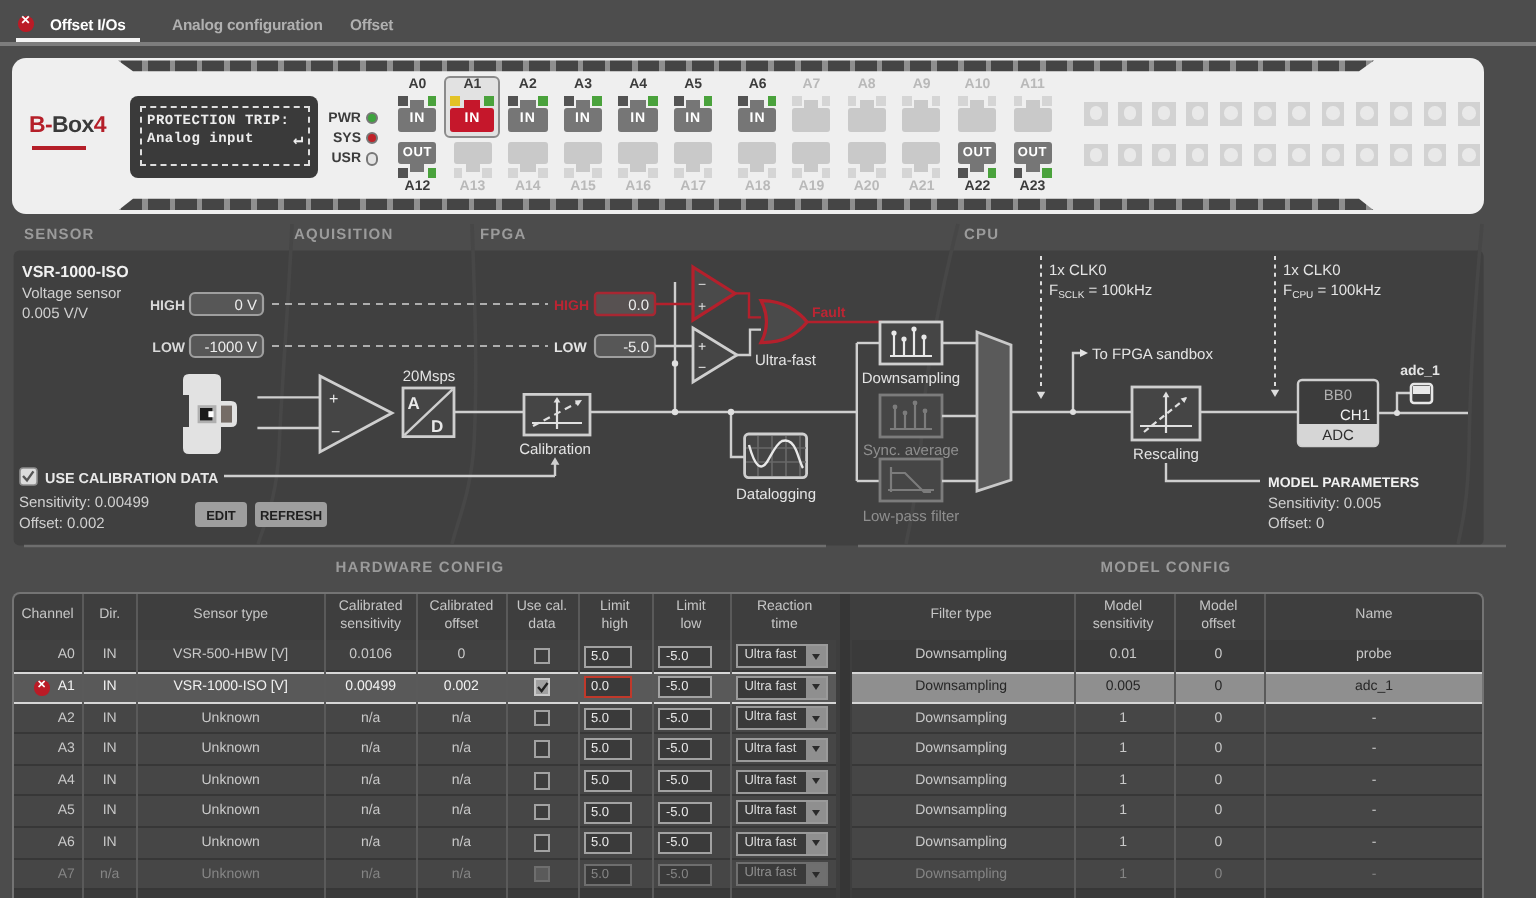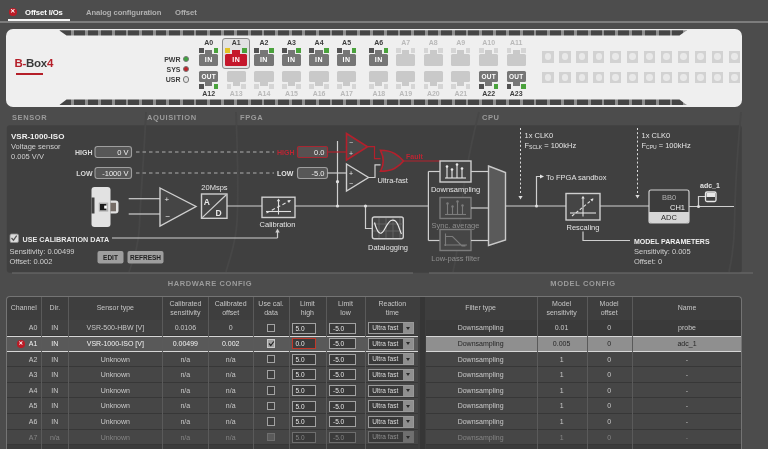--- a/index.html
+++ b/index.html
@@ -14,20 +14,26 @@
 <div class="abs" style="left:9px;top:8.2px;width:7.6px;height:7.6px;border-radius:50%;background:#bb1b26;color:#fff;font-size:6px;font-weight:bold;text-align:center;line-height:7.4px">✕</div>
 <div class="abs" style="left:25px;top:8px;font-size:7.7px;font-weight:bold;color:#fff;letter-spacing:-0.1px">Offset I/Os</div>
 <div class="abs" style="left:86px;top:8px;font-size:7.7px;font-weight:bold;color:#b0b0b0;letter-spacing:-0.1px">Analog configuration</div>
 <div class="abs" style="left:175px;top:8px;font-size:7.7px;font-weight:bold;color:#b0b0b0;letter-spacing:-0.1px">Offset</div>
 
 <div class="abs" style="left:6px;top:28.5px;width:735.5px;height:78.5px;background:#efefef;border-radius:7px;overflow:hidden">
 <div class="abs" style="left:0;top:1.8px;width:735px;height:5.3px;background:repeating-linear-gradient(90deg,#454545 0px,#454545 10.8px,#8f8f8f 10.8px,#8f8f8f 13.6px);clip-path:polygon(53px 0%,681px 0%,673.5px 100%,60.5px 100%)"></div>
 <div class="abs" style="left:0;top:70.9px;width:735px;height:5.8px;background:repeating-linear-gradient(90deg,#454545 0px,#454545 10.8px,#8f8f8f 10.8px,#8f8f8f 13.6px);clip-path:polygon(60.5px 0%,673.5px 0%,681px 100%,53px 100%)"></div>
 <div class="abs" style="left:8.5px;top:28.8px;font-size:11.5px;font-weight:bold;letter-spacing:-0.3px"><span style="color:#b51f29">B-</span><span style="color:#3a3a3a">Box</span><span style="color:#b51f29">4</span></div>
 <div class="abs" style="left:10px;top:44px;width:26.5px;height:2.2px;background:#b51f29"></div>
+<div class="abs" style="left:59px;top:19px;width:94px;height:41px;background:#3a3a3a;border-radius:4px">
+<div class="abs" style="left:4.5px;top:5.5px;width:85px;height:29.5px;border:1px dashed #dedede"></div>
+<div class="abs" style="left:8.5px;top:9px;font-family:'Liberation Mono',monospace;font-size:7px;font-weight:bold;color:#ededed;letter-spacing:0.25px;line-height:9.3px;white-space:pre">PROTECTION TRIP:
+Analog input</div>
+<div class="abs" style="left:81.5px;top:17px;font-family:'Liberation Mono',monospace;font-size:8.5px;font-weight:bold;color:#ededed">↵</div>
+</div>
 <div class="abs" style="left:158px;top:27.0px;width:16.5px;text-align:right;font-size:7px;font-weight:bold;color:#3c3c3c">PWR</div>
 <div class="abs" style="left:176.5px;top:27.0px;width:6.6px;height:6.6px;border-radius:50%;background:#3da33d;border:1px solid #777"></div>
 <div class="abs" style="left:158px;top:37.4px;width:16.5px;text-align:right;font-size:7px;font-weight:bold;color:#3c3c3c">SYS</div>
 <div class="abs" style="left:176.5px;top:37.4px;width:6.6px;height:6.6px;border-radius:50%;background:#bf2228;border:1px solid #777"></div>
 <div class="abs" style="left:158px;top:47.7px;width:16.5px;text-align:right;font-size:7px;font-weight:bold;color:#3c3c3c">USR</div>
 <div class="abs" style="left:176.5px;top:47.7px;width:6.6px;height:6.6px;border-radius:50%;background:#e4e4e4;border:1px solid #777"></div>
 <div class="abs" style="left:189.7px;top:10.5px;width:26px;text-align:center;font-size:7px;font-weight:bold;color:#3c3c3c">A0</div>
     <div class="abs" style="left:193.0px;top:19.3px;width:4.8px;height:4.8px;background:#535353"></div>
     <div class="abs" style="left:207.59999999999997px;top:19.3px;width:4.8px;height:4.8px;background:#4aa23c"></div>
     <div class="abs" style="left:199.0px;top:21.9px;width:7.4px;height:4px;background:#767676"></div>

